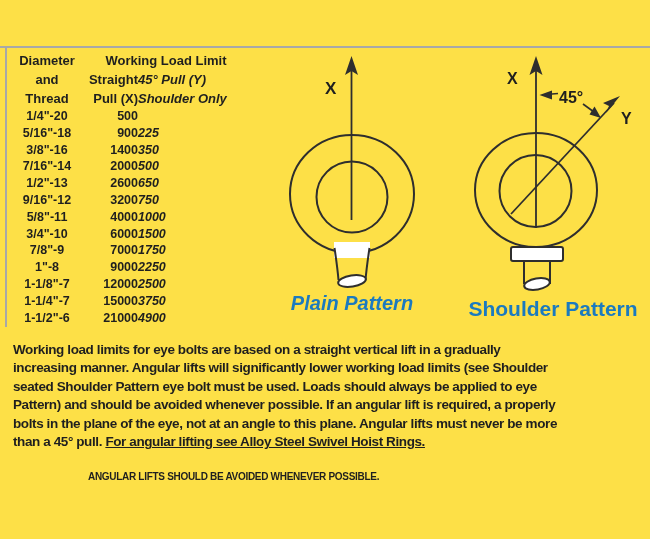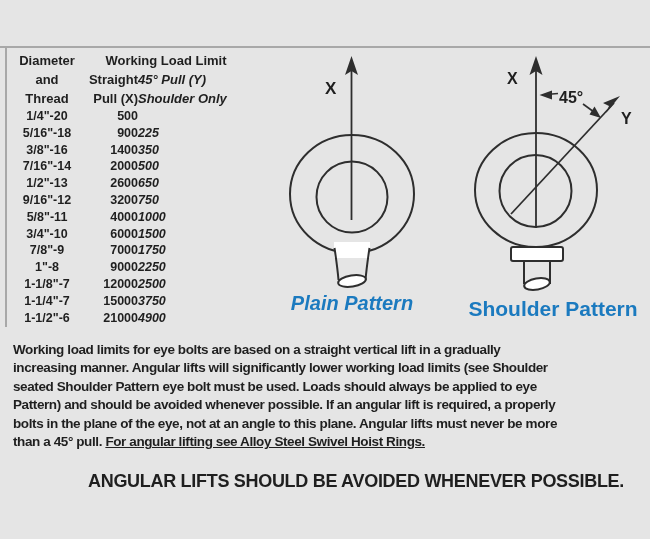--- a/index.html
+++ b/index.html
@@ -1,17 +1,17 @@
 <!DOCTYPE html>
 <html><head>
 <meta charset="utf-8">
 <style>
   html,body { margin:0; padding:0; background:#ffffff; }
   #stage {
-    position:relative; width:650px; height:539px; background:#e5e5e5;
+    position:relative; width:650px; height:539px; background:#fde047;
     font-family:"Liberation Sans", sans-serif; color:#1f1f1f; overflow:hidden;
   }
   
   .hline { position:absolute; left:0; top:46px; width:650px; height:2px; background:#a8a8a8; }
   .vline { position:absolute; left:5px; top:46px; width:2px; height:281px; background:#a8a8a8; }
 
   
   #wll-table { position:absolute; left:8px; top:51px; width:246px; font-weight:bold; }
   .thead-row, .trow { display:flex; }
   .thead-row { line-height:19px; font-size:13px; }
@@ -26,21 +26,21 @@
   .caption { position:absolute; font-weight:bold; color:#1b7abf; text-align:center; white-space:nowrap; }
   #plain-caption { left:278px; top:292px; width:148px; font-size:20px;font-style:italic; }
   #shoulder-caption { left:455px; top:297px; width:196px; font-size:21px; }
 
   
   #body-text { position:absolute; left:13px; top:341px; font-size:13.5px; line-height:18.4px;
                font-weight:bold; letter-spacing:-0.4px; white-space:nowrap; }
   .uline { text-decoration:underline; }
 
   
-  #warning-line { position:absolute; left:88px; top:471px; font-size:18px; font-weight:bold;
+  #warning-line { position:absolute; left:88px; top:471px; font-size:10px; font-weight:bold;
                   letter-spacing:-0.3px; white-space:nowrap; }
 </style>
 </head>
 <body>
 
 <div id="stage">
 
   <div class="hline"></div>
   <div class="vline"></div>
 

